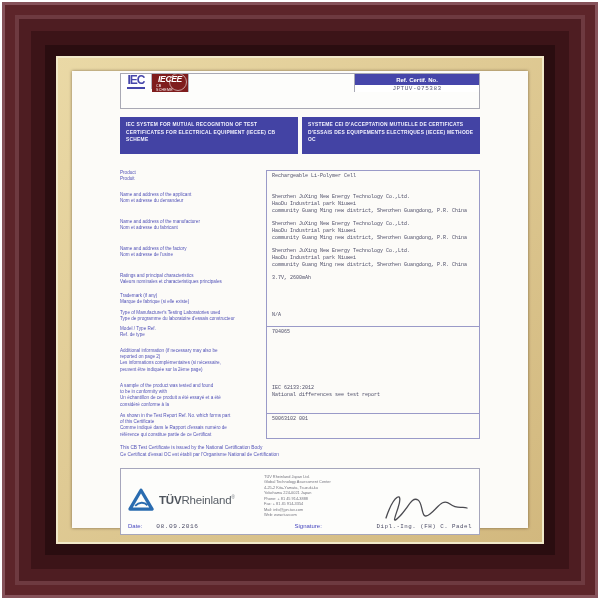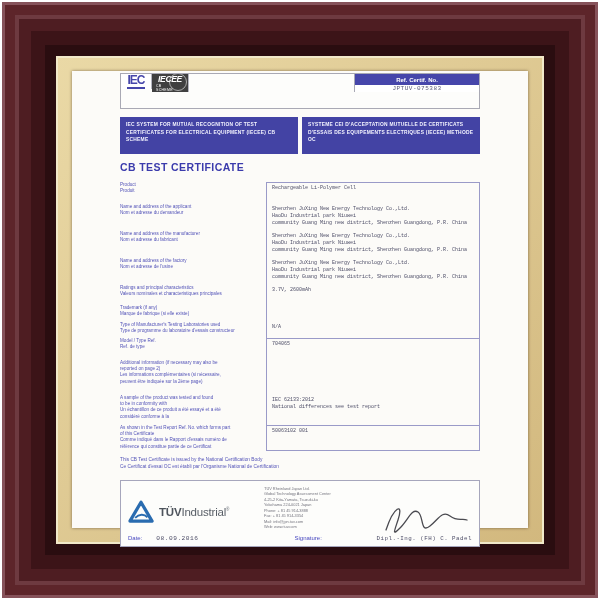--- a/index.html
+++ b/index.html
@@ -12,21 +12,21 @@
   .b5{inset:31px;background:#3c1418;}
   .b6{inset:45px;background:#2a0d10;}
   .mat{inset:56px;background:linear-gradient(135deg,#ead9a6,#d2b87e);box-shadow:inset 0 0 0 2px #f1e9c9;}
   .page{position:absolute;left:72px;right:72px;top:71px;bottom:72px;background:#fcfbf8;box-shadow:0 0 3px rgba(40,20,10,.5);}
   .content{position:absolute;left:48px;right:48px;top:0;bottom:0;}
 
   
   .logo-row{display:flex;height:34px;margin-top:2px;border:1px solid #a9a9b4;align-items:flex-start;background:#fdfdfb;}
   .iec-box{width:30px;border-right:1px solid #b5b5c0;display:flex;align-items:center;justify-content:center;background:#fff;}
   .iec-text{color:#4646aa;font-weight:bold;font-size:12px;letter-spacing:-1px;border-bottom:2px solid #4646aa;line-height:1.05;}
-  .iecee-box{width:36px;background:#404040;color:#fff;display:flex;flex-direction:column;align-items:center;justify-content:center;border-right:1px solid #b5b5c0;position:relative;overflow:hidden;}
+  .iecee-box{width:36px;background:#7f1d1d;color:#fff;display:flex;flex-direction:column;align-items:center;justify-content:center;border-right:1px solid #b5b5c0;position:relative;overflow:hidden;}
   .iecee-main{font-style:italic;font-weight:bold;font-size:8.5px;letter-spacing:-0.3px;z-index:1;}
   .iecee-sub{font-size:3.5px;letter-spacing:.3px;align-self:flex-start;margin-left:4px;z-index:1;line-height:1.2;}
   .iecee-globe{position:absolute;right:1px;bottom:1px;width:16px;height:16px;border:1px solid rgba(255,255,255,.55);border-radius:50%;}
   .blank-box{width:120px;background:#fff;border-right:1px solid #b5b5c0;}
   .logo-spacer{flex:1;}
   .ref-box{width:124px;border-left:1px solid #a9a9b4;display:flex;flex-direction:column;background:#fff;}
   .ref-head{background:#4646aa;color:#fff;font-size:6px;font-weight:bold;text-align:center;padding:2.5px 0;}
   .ref-val{flex:1;display:flex;align-items:center;justify-content:center;font-family:"Liberation Mono",monospace;font-size:6px;color:#5a5a78;letter-spacing:.5px;}
 
   
@@ -95,21 +95,20 @@
         <div class="ref-val">JPTUV-075383</div>
       </div>
     </div>
 
     <div class="banner-row">
       <div class="banner">IEC SYSTEM FOR MUTUAL RECOGNITION OF TEST CERTIFICATES FOR ELECTRICAL EQUIPMENT (IECEE) CB SCHEME</div>
       <div class="banner">SYSTEME CEI D'ACCEPTATION MUTUELLE DE CERTIFICATS D'ESSAIS DES EQUIPEMENTS ELECTRIQUES (IECEE) METHODE OC</div>
     </div>
 
     <div class="titles">
-      <span class="title">CB TEST CERTIFICATE</span>
     </div>
 
     <div class="fields">
       <div class="frow" style="min-height:22px">
         <div class="lbl">Product
 Produit</div>
         <div class="val vt">Rechargeable Li-Polymer Cell</div>
       </div>
       <div class="frow" style="min-height:27px">
         <div class="lbl">Name and address of the applicant
@@ -179,21 +178,21 @@
     <div class="issuer">This CB Test Certificate is issued by the National Certification Body
 Ce Certificat d'essai OC est établi par l'Organisme National de Certification</div>
 
     <div class="footer">
       <div class="footer-main">
         <div class="tuv-logo">
           <svg width="26" height="24" viewBox="0 0 40 36">
             <path d="M20 3 L37 32 L3 32 Z" fill="none" stroke="#2a6cb0" stroke-width="5" stroke-linejoin="round"></path>
             <path d="M11 27 C 17 21, 25 21, 30 26" fill="none" stroke="#2a6cb0" stroke-width="3"></path>
           </svg>
-          <span class="tuv-text"><b class="tuv-bold">TÜV</b><span>Industrial</span><span class="tuv-reg">®</span></span>
+          <span class="tuv-text"><b class="tuv-bold">TÜV</b><span>Rheinland</span><span class="tuv-reg">®</span></span>
         </div>
         <div class="addr">TÜV Rheinland Japan Ltd.
 Global Technology Assessment Center
 4-25-2 Kita-Yamata, Tsuzuki-ku
 Yokohama 224-0021 Japan
 Phone: + 81 45 914-3888
 Fax:     + 81 45 914-3354
 Mail: info@jpn.tuv.com
 Web: www.tuv.com</div>
         <div class="sig-area">

